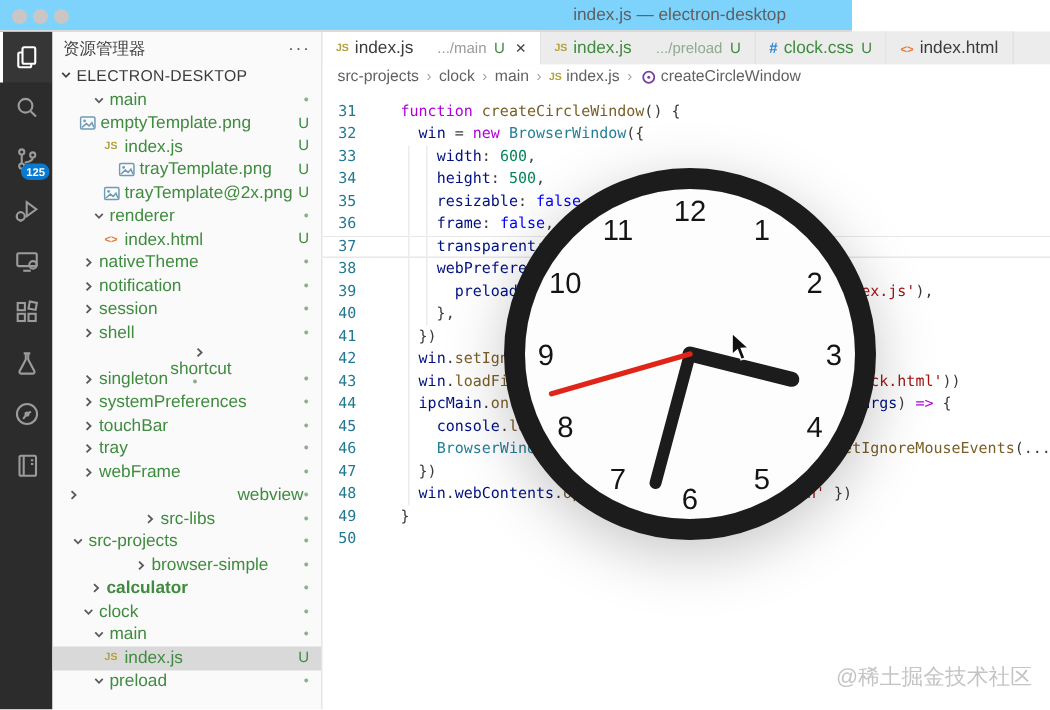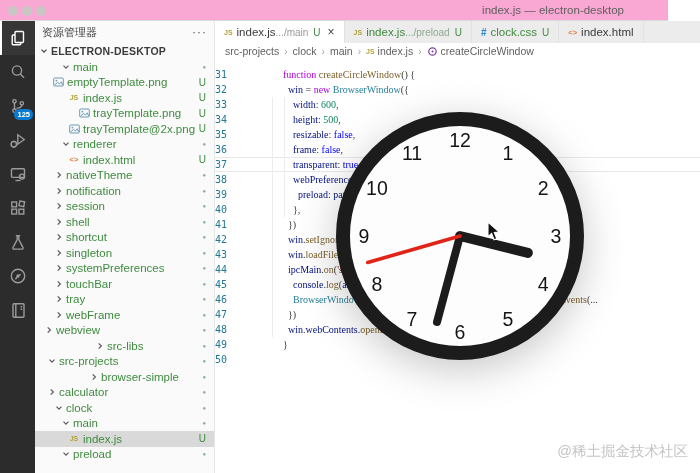--- a/index.html
+++ b/index.html
@@ -1,72 +1,72 @@
 <!DOCTYPE html>
 <html><head>
 <meta charset="utf-8">
 <style>
   * { margin:0; padding:0; box-sizing:border-box; }
   html,body { width:700px; height:473px; overflow:hidden; font-family:"Liberation Sans",sans-serif; background:#fff; }
   #stage { position:relative; width:700px; height:473px; background:#fff; }
 
   
-  .titlebar { position:absolute; left:0; top:0; width:668px; height:21px; background:#f9a8d4; border-bottom:1px solid #dadada; z-index:5; }
+  .titlebar { position:absolute; left:0; top:0; width:568px; height:21px; background:#7dd3fc; border-bottom:1px solid #dadada; z-index:5; }
   .tl { position:absolute; top:6px; width:10px; height:10px; border-radius:50%; background:#c9c6c5; }
   .window-title { position:absolute; top:4px; right:44px; font-size:11.5px; color:#5f5f5f; white-space:nowrap; }
 
   
   .main { position:absolute; left:0; top:21px; width:700px; height:452px; display:flex; }
   .activitybar { width:35px; background:#2c2c2c; display:flex; flex-direction:column; align-items:center; }
   .ab-item { position:relative; width:35px; height:34px; display:flex; align-items:center; justify-content:center; color:#9b9b9b; cursor:pointer; }
   .ab-item.active { color:#fff; box-shadow:inset 2px 0 0 #fff; background:rgba(255,255,255,.05); }
   .ab-item svg { display:block; }
   .ab-badge { position:absolute; right:2px; bottom:3px; min-width:15px; height:11px; padding:0 3px; background:#0a7ad1; color:#fff; font-size:7.5px; line-height:11px; text-align:center; border-radius:6px; font-weight:bold; }
 
   
   .sidebar { width:180px; background:#fafafa; border-right:1px solid #e6e6e6; overflow:hidden; position:relative; }
   .sb-header { height:22px; display:flex; align-items:center; padding:0 7px; }
   .sb-title { font-size:11px; color:#424242; flex:1; }
   .sb-more { font-size:12px; color:#555; letter-spacing:1px; cursor:pointer; }
   .sb-root { height:16px; display:flex; align-items:center; padding-left:4px; cursor:pointer; }
-  .sb-root .lbl { font-size:10.5px; font-weight:bold; color:#3b3b3b; letter-spacing:.2px; margin-left:2px; }
+  .sb-root .lbl { font-size:10.5px; font-weight:normal; color:#3b3b3b; letter-spacing:.2px; margin-left:2px; }
   .trow { height:15.5px; display:flex; align-items:center; cursor:pointer; }
   .trow.sel { background:#d9d9d9; }
   .trow .tw { width:10px; display:inline-flex; justify-content:center; align-items:center; flex:none; margin-right:2px; }
   .trow .ficonbox { width:12px; flex:none; margin-right:3px; display:inline-flex; justify-content:center; }
   .trow .tlbl { font-size:11.5px; color:#3f8b3f; white-space:nowrap; flex:1; }
   .trow .tbadge { font-size:10px; color:#3f8b3f; padding-right:8px; flex:none; }
   .trow .tbadge.dot { font-size:6px; color:#8fae8f; }
   .jsbadge { font-size:7px; font-weight:bold; color:#b3a23c; font-family:"Liberation Sans",sans-serif; }
   .htmlbadge { font-size:7.5px; font-weight:bold; color:#e37933; }
   .cssbadge { font-size:10px; font-weight:bold; color:#2f86d2; }
 
   
   .editor { flex:1; display:flex; flex-direction:column; background:#fff; min-width:0; }
   .tabsrow { height:22px; background:#ececec; display:flex; }
   .tab { height:22px; display:flex; align-items:center; padding:0 9px; border-right:1px solid #e2e2e2; background:#ececec; cursor:pointer; white-space:nowrap; }
   .tab.active { background:#fff; }
   .tab .ficonbox { margin-right:4px; display:inline-flex; }
   .tab .tlabel { font-size:11.5px; color:#3b3b3b; }
   .tab.green .tlabel { color:#3f8b3f; }
-  .tab .tdesc { font-size:10px; color:#9a9a9a; margin-left:0; }
+  .tab .tdesc { font-size:10px; color:#9a9a9a; margin-left:16px; }
   .tab.green .tdesc { color:#8faa8f; }
   .tab .tU { font-size:10px; color:#3f8b3f; margin-left:5px; }
   .tab .tclose { font-size:12px; color:#424242; margin-left:7px; cursor:pointer; }
   .crumbs { height:16px; display:flex; align-items:center; padding-left:10px; background:#fff; }
   .crumb { font-size:10.5px; color:#616161; display:inline-flex; align-items:center; cursor:pointer; }
   .crumb .ficonbox { margin-right:3px; display:inline-flex; }
   .csep { font-size:10px; color:#a5a5a5; margin:0 5px; }
 
   .codearea { position:relative; flex:1; overflow:hidden; padding-top:8px; }
   .guide { position:absolute; width:1px; background:#ececec; }
   .crow { display:flex; height:15px; line-height:15px; font-family:"DejaVu Sans Mono","Liberation Mono",monospace; font-size:10px; }
   .crow.current { box-shadow:inset 0 1px 0 #e8e8e8, inset 0 -1px 0 #e8e8e8; }
-  .gut { width:33px; text-align:left; color:#237893; flex:none; }
-  .cline { margin-left:35px; white-space:pre; color:#3b3b3b;font-family:Liberation Serif, serif; }
+  .gut { width:33px; text-align:center; color:#237893; flex:none; }
+  .cline { margin-left:19px; white-space:pre; color:#3b3b3b; }
   .tk-k { color:#AF00DB; } .tk-f { color:#795E26; } .tk-v { color:#001080; }
   .tk-n { color:#098658; } .tk-b { color:#0000FF; } .tk-s { color:#A31515; }
   .tk-c { color:#267F99; } .tk-p { color:#3b3b3b; }
 
   
   #clock { position:absolute; left:330px; top:106px; z-index:50; filter:drop-shadow(0 10px 20px rgba(0,0,0,.22)); }
   #cursor { position:absolute; left:487px; top:221px; z-index:60; }
   .watermark { position:absolute; right:12px; top:442px; font-size:14.5px; color:#c4c4c4; z-index:40; }
 </style>
 </head>
@@ -270,21 +270,21 @@
           </div>
           <div class="trow" style="padding-left: 19px;">
             <span class="tw">
               <svg width="10" height="10" viewBox="0 0 10 10">
                 <path d="M3.7 2.4 L6.4 5 L3.7 7.6" stroke="#5a5a5a" stroke-width="1.2" fill="none"></path>
               </svg>
             </span>
             <span class="tlbl">shell</span>
             <span class="tbadge dot">●</span>
           </div>
-          <div class="trow" style="padding-left: 19px;">
+          <div class="trow" style="padding-left: 19px; flex-direction: column;">
             <span class="tw">
               <svg width="10" height="10" viewBox="0 0 10 10">
                 <path d="M3.7 2.4 L6.4 5 L3.7 7.6" stroke="#5a5a5a" stroke-width="1.2" fill="none"></path>
               </svg>
             </span>
             <span class="tlbl">shortcut</span>
             <span class="tbadge dot">●</span>
           </div>
           <div class="trow" style="padding-left: 19px;">
             <span class="tw">
@@ -324,21 +324,21 @@
           </div>
           <div class="trow" style="padding-left: 19px;">
             <span class="tw">
               <svg width="10" height="10" viewBox="0 0 10 10">
                 <path d="M3.7 2.4 L6.4 5 L3.7 7.6" stroke="#5a5a5a" stroke-width="1.2" fill="none"></path>
               </svg>
             </span>
             <span class="tlbl">webFrame</span>
             <span class="tbadge dot">●</span>
           </div>
-          <div class="trow" style="padding-left: 9px;">
+          <div class="trow" style="padding-left: 9px; text-align: right;">
             <span class="tw">
               <svg width="10" height="10" viewBox="0 0 10 10">
                 <path d="M3.7 2.4 L6.4 5 L3.7 7.6" stroke="#5a5a5a" stroke-width="1.2" fill="none"></path>
               </svg>
             </span>
             <span class="tlbl">webview</span>
             <span class="tbadge dot">●</span>
           </div>
           <div class="trow" style="padding-left: 12px; margin-left: 48px;">
             <span class="tw">
@@ -360,21 +360,21 @@
           </div>
           <div class="trow" style="padding-left: 19px; margin-left: 35px;">
             <span class="tw">
               <svg width="10" height="10" viewBox="0 0 10 10">
                 <path d="M3.7 2.4 L6.4 5 L3.7 7.6" stroke="#5a5a5a" stroke-width="1.2" fill="none"></path>
               </svg>
             </span>
             <span class="tlbl">browser-simple</span>
             <span class="tbadge dot">●</span>
           </div>
-          <div class="trow" style="padding-left: 12px;">
+          <div class="trow" style="padding-left: 24px; font-weight: bold;">
             <span class="tw">
               <svg width="10" height="10" viewBox="0 0 10 10">
                 <path d="M3.7 2.4 L6.4 5 L3.7 7.6" stroke="#5a5a5a" stroke-width="1.2" fill="none"></path>
               </svg>
             </span>
             <span class="tlbl">calculator</span>
             <span class="tbadge dot">●</span>
           </div>
           <div class="trow" style="padding-left: 19px;">
             <span class="tw">

